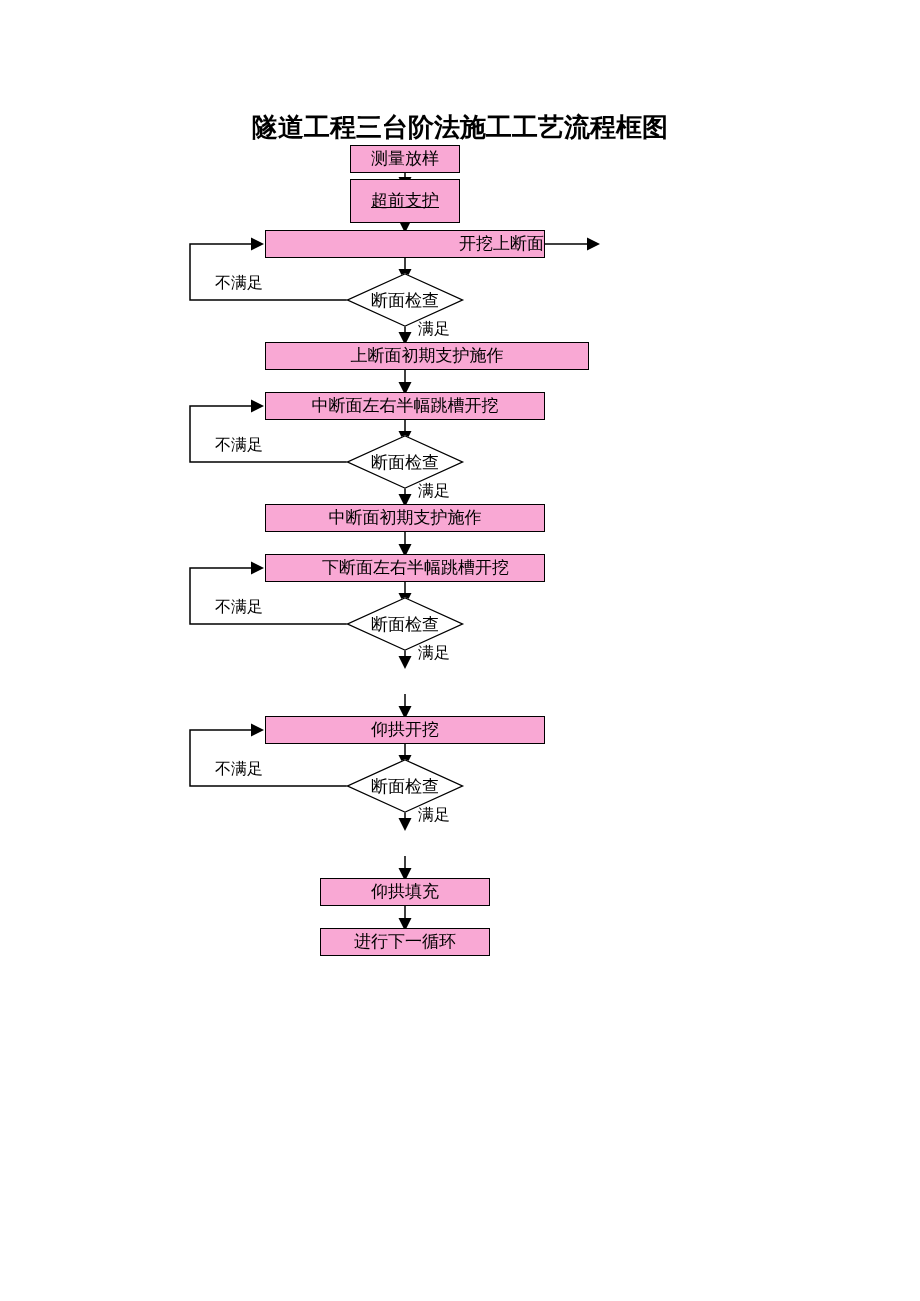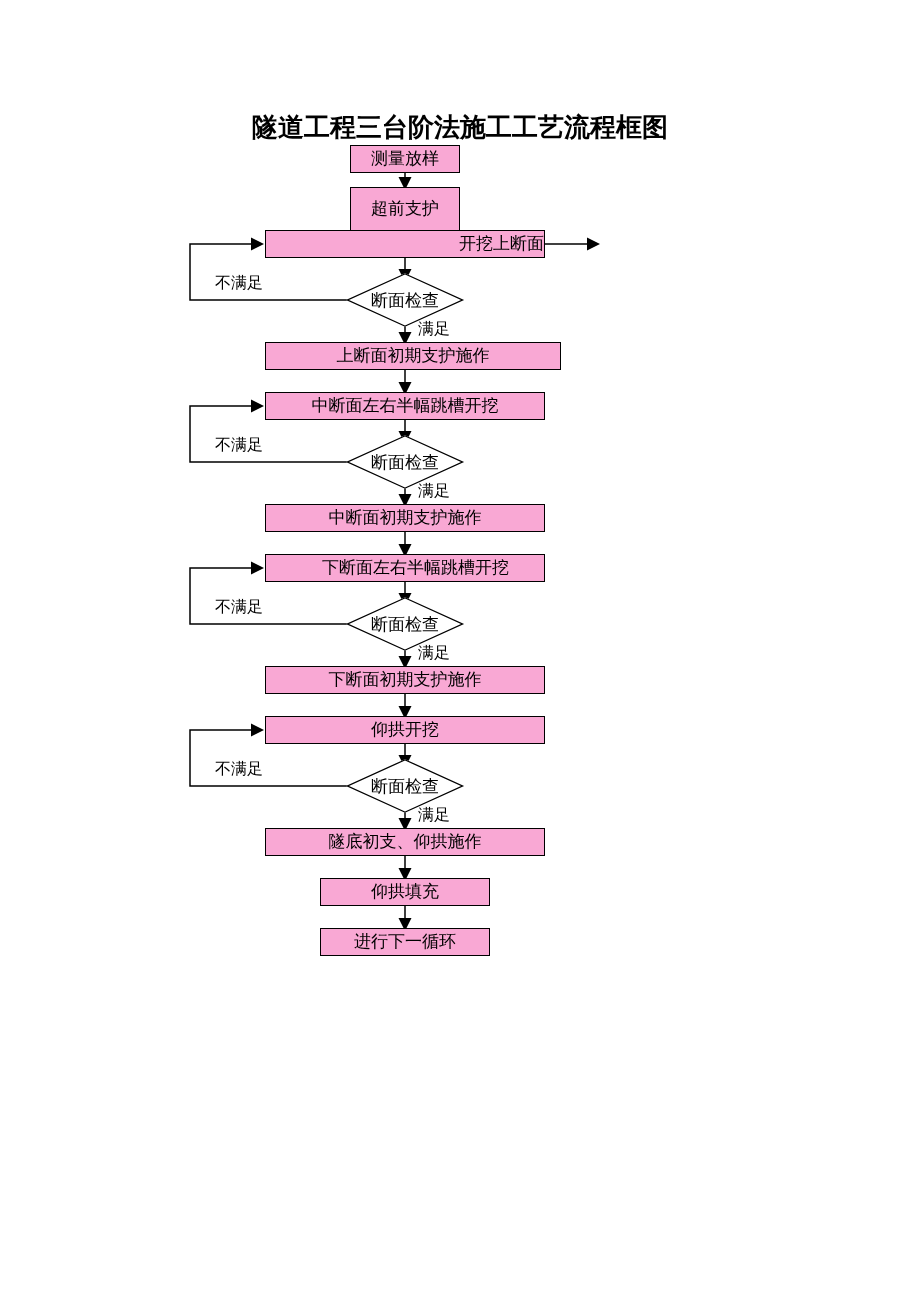--- a/index.html
+++ b/index.html
@@ -107,34 +107,34 @@
     <polyline points="360,317 190,317 190,261 261,261" fill="none" stroke="#000" stroke-width="1.5" marker-end="url(#arrow)"></polyline>
 
     <polyline points="360,479 190,479 190,423 261,423" fill="none" stroke="#000" stroke-width="1.5" marker-end="url(#arrow)"></polyline>
 
     <polyline points="360,641 190,641 190,585 261,585" fill="none" stroke="#000" stroke-width="1.5" marker-end="url(#arrow)"></polyline>
   </svg>
 
   <div class="node-rect" style="left:350px; top:0px; width:110px; height:28px;">
       <span>测量放样</span>
     </div>
-  <div class="node-rect" style="left:350px; top:42px; width:110px; height:44px;">
+  <div class="node-rect" style="left:350px; top:34px; width:110px; height:44px;text-decoration:underline;">
       <span>超前支护</span>
     </div>
   <div class="node-rect" style="left:265px; top:85px; width:280px; height:28px;justify-content:flex-end;">
       <span>开挖上断面</span>
     </div>
 
 
   <div class="node-diamond" style="left:386px; top:136px; width:38px; height:38px;">
     <div class="diamond-shape"></div>
     <div class="diamond-label">断面检查</div>
   </div>
 
-  <div class="node-rect" style="left:265px; top:197px; width:296px; height:28px;">
+  <div class="node-rect" style="left:265px; top:197px; width:324px; height:28px;">
       <span>上断面初期支护施作</span>
     </div>
   <div class="node-rect" style="left:265px; top:247px; width:280px; height:28px;">
       <span>中断面左右半幅跳槽开挖</span>
     </div>
 
   <div class="node-diamond" style="left:386px; top:298px; width:38px; height:38px;">
     <div class="diamond-shape"></div>
     <div class="diamond-label">断面检查</div>
   </div>
@@ -144,35 +144,29 @@
     </div>
   <div class="node-rect" style="left:265px; top:409px; width:280px; height:28px;padding-left:21px;">
       <span>下断面左右半幅跳槽开挖</span>
     </div>
 
   <div class="node-diamond" style="left:386px; top:460px; width:38px; height:38px;">
     <div class="diamond-shape"></div>
     <div class="diamond-label">断面检查</div>
   </div>
 
-  <div class="node-rect" style="left:265px; top:521px; width:280px; height:28px;">
-      <span>下断面初期支护施作</span>
-    </div>
   <div class="node-rect" style="left:265px; top:571px; width:280px; height:28px;">
       <span>仰拱开挖</span>
     </div>
 
   <div class="node-diamond" style="left:386px; top:622px; width:38px; height:38px;">
     <div class="diamond-shape"></div>
     <div class="diamond-label">断面检查</div>
   </div>
 
-  <div class="node-rect" style="left:265px; top:683px; width:280px; height:28px;">
-      <span>隧底初支、仰拱施作</span>
-    </div>
   <div class="node-rect" style="left:320px; top:733px; width:170px; height:28px;">
       <span>仰拱填充</span>
     </div>
   <div class="node-rect" style="left:320px; top:783px; width:170px; height:28px;">
       <span>进行下一循环</span>
     </div>
 
   <div class="edge-label" style="left:215px; top:128px;">不满足</div>
   <div class="edge-label" style="left:418px; top:174px;">满足</div>
 

